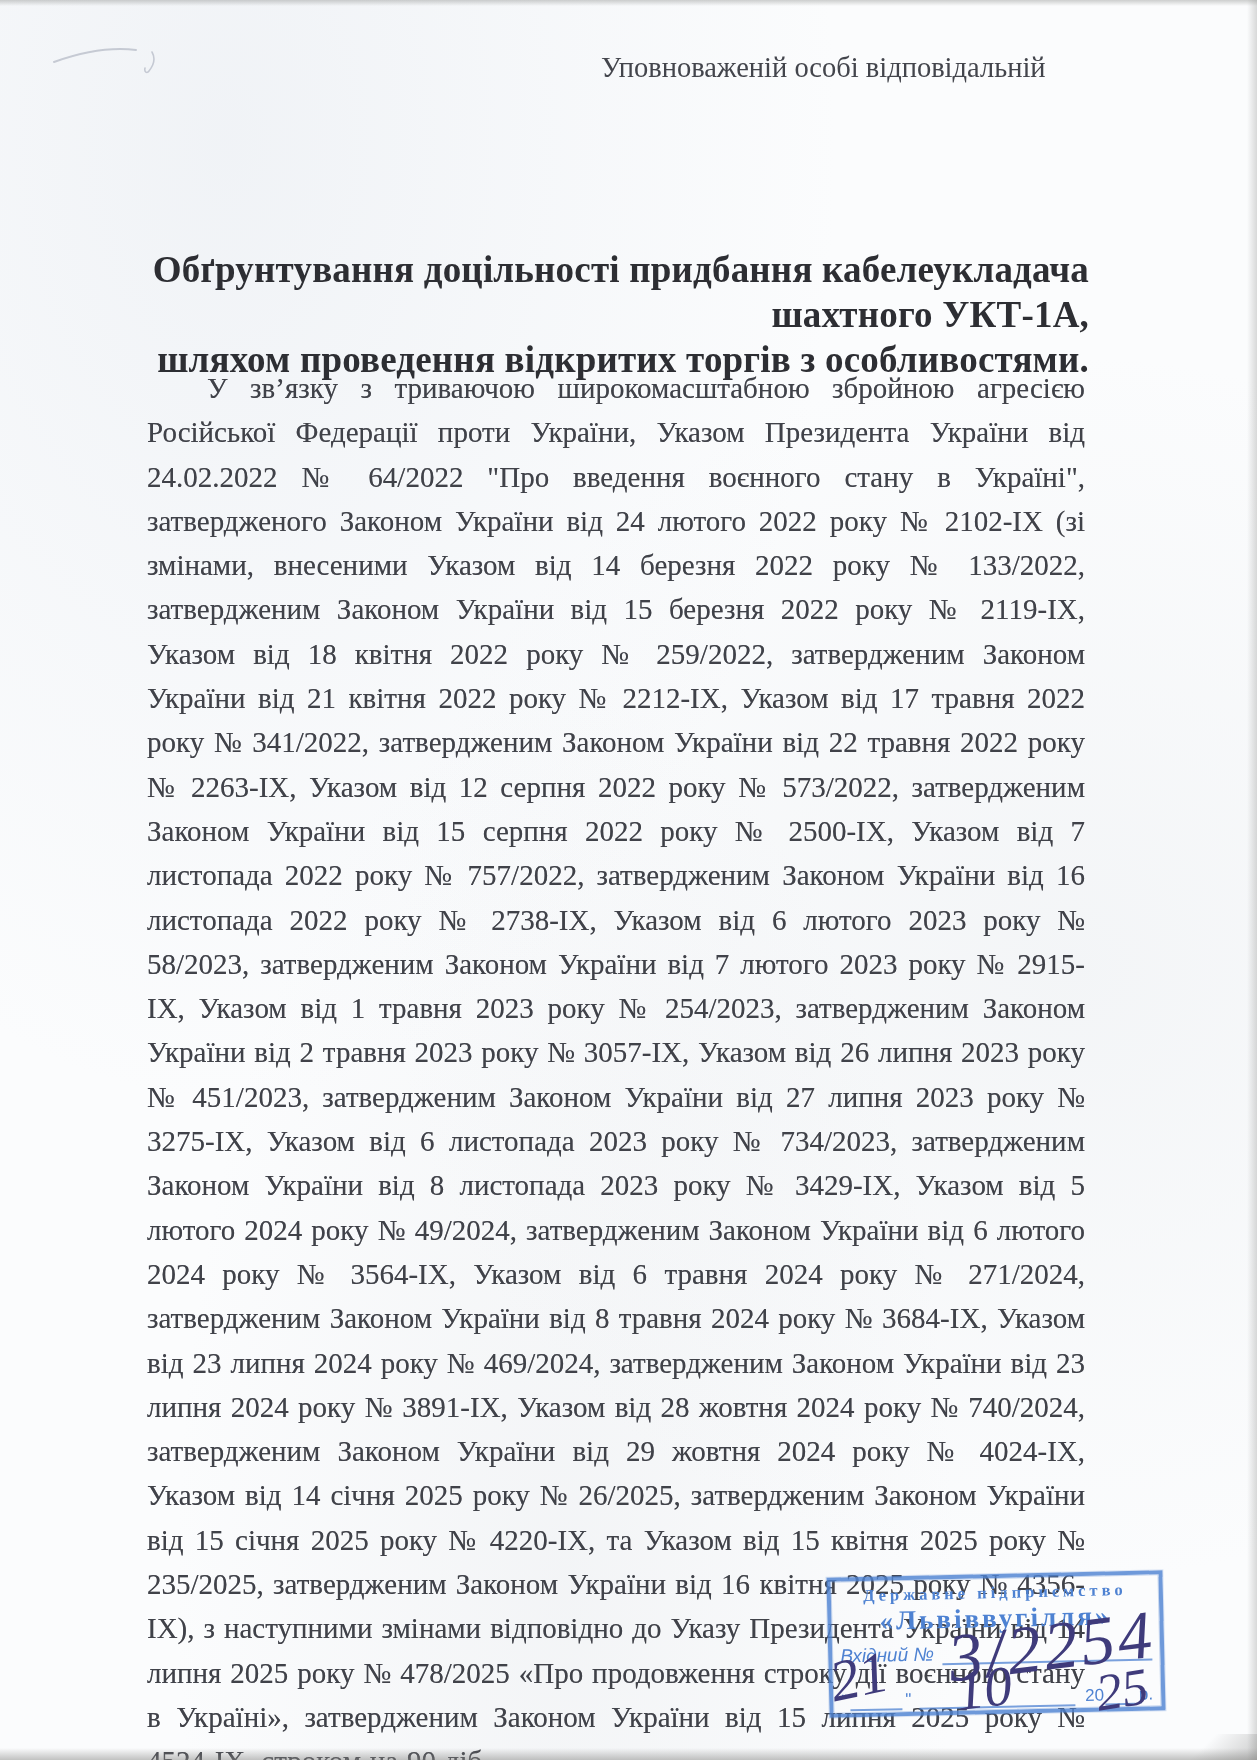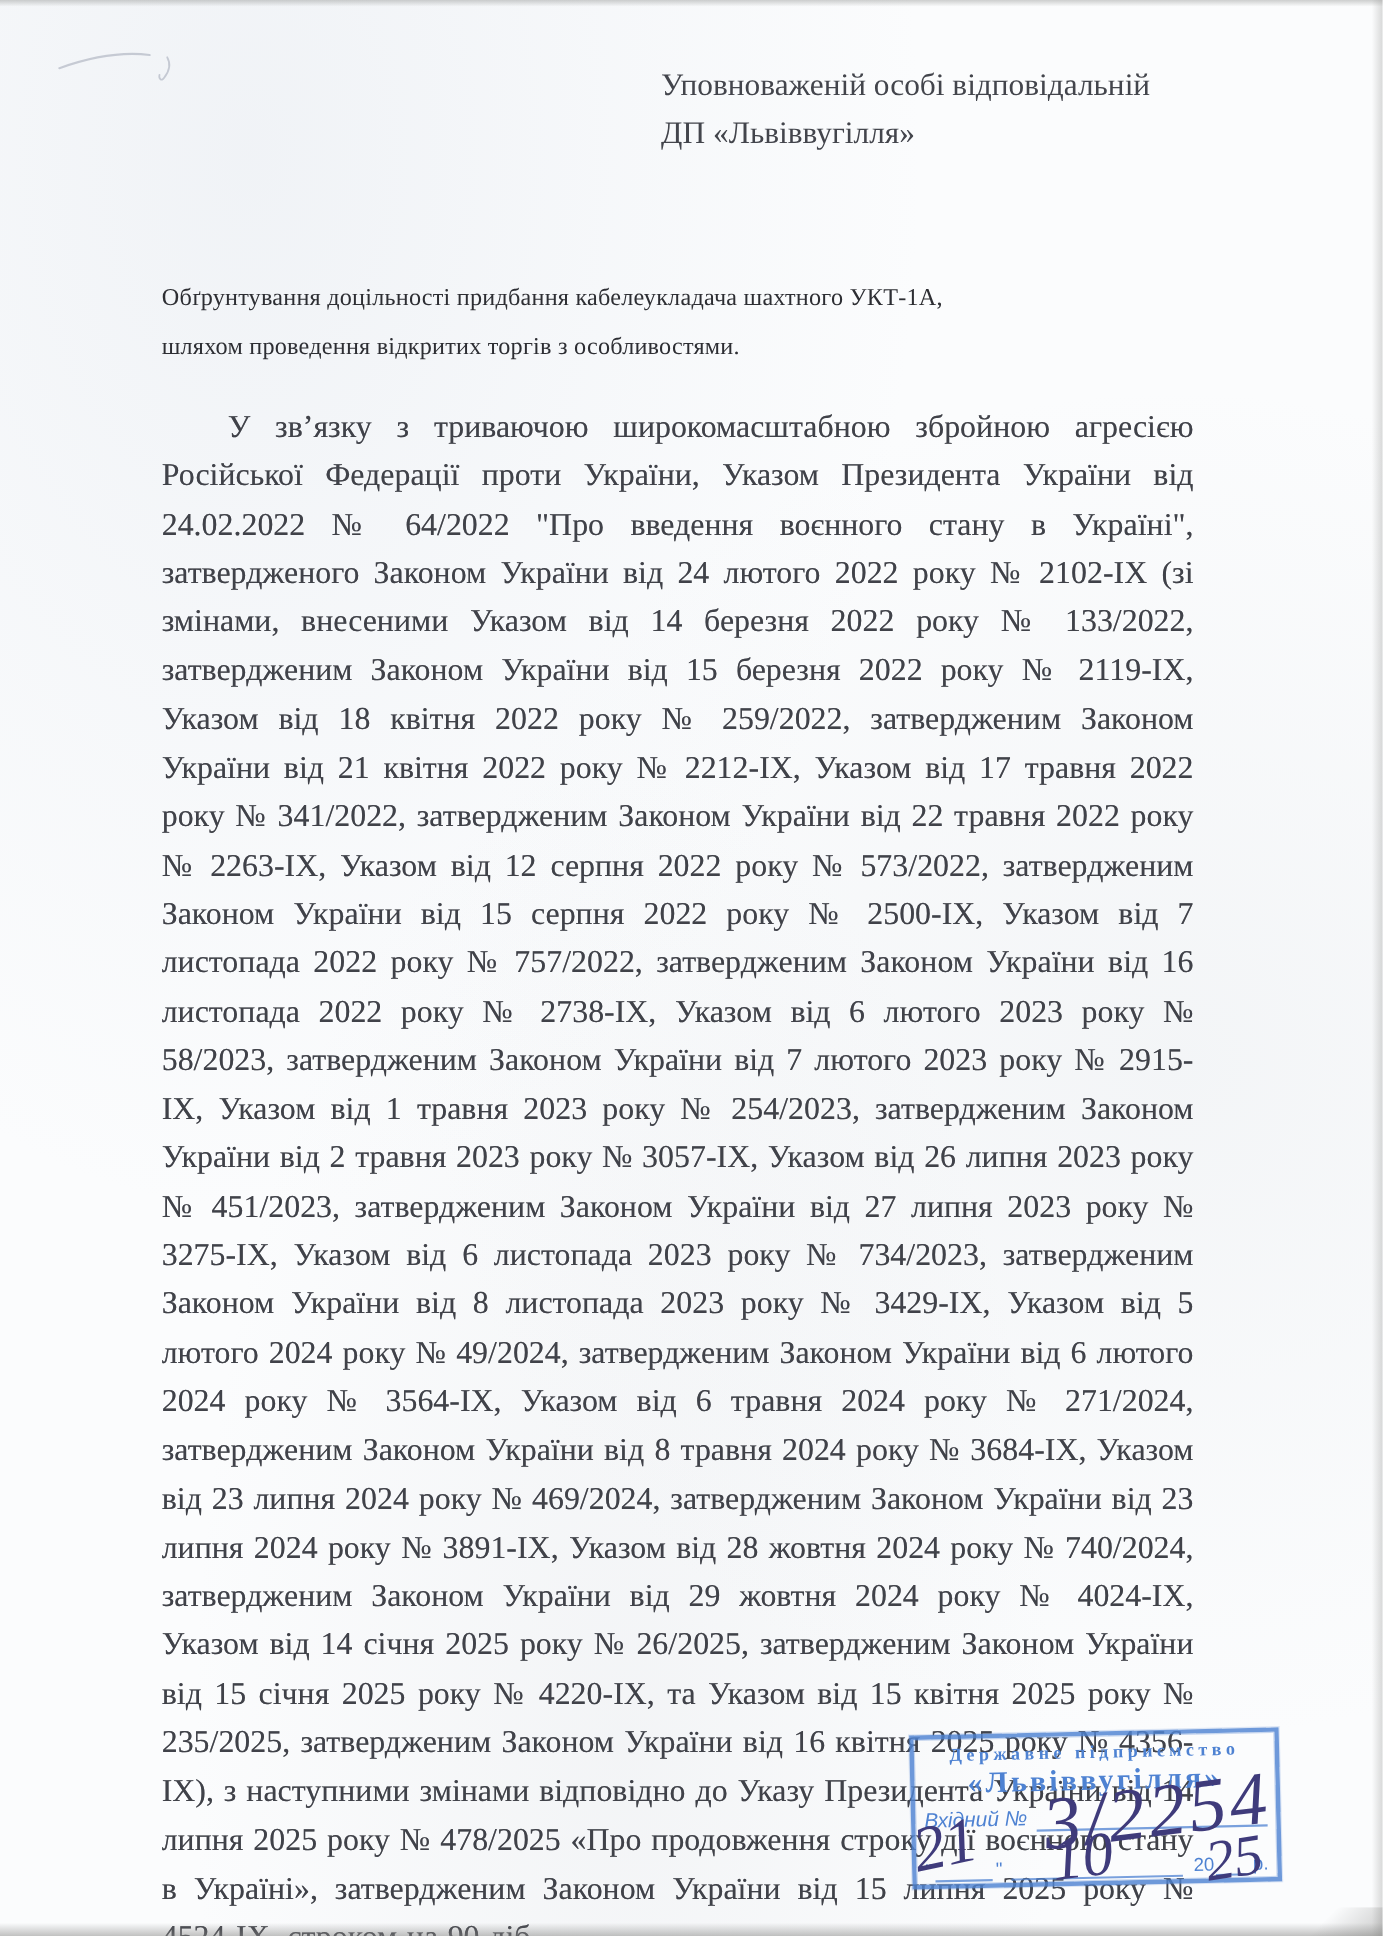--- a/index.html
+++ b/index.html
@@ -20,26 +20,26 @@
   .edge-right{position:absolute;top:0;right:0;width:10px;height:100%;
     background:linear-gradient(270deg, rgba(158,158,156,0.38), rgba(158,158,156,0));}
   .edge-bottom{position:absolute;bottom:0;left:0;right:0;height:12px;
     background:linear-gradient(0deg, rgba(135,135,133,0.5), rgba(135,135,133,0));}
   .edge-corner{position:absolute;right:0;bottom:0;width:70px;height:26px;
     background:linear-gradient(315deg, rgba(130,130,128,0.4), rgba(130,130,128,0) 70%);}
 
   .pen-mark{position:absolute;left:40px;top:22px;opacity:0.5;}
 
   
-  .recipient{position:absolute;left:601px;top:56px;font-size:28.5px;line-height:44px;color:#43454c;}
+  .recipient{position:absolute;left:601px;top:46px;font-size:28.5px;line-height:44px;color:#43454c;}
   .recipient-name{margin-top:8px;}
 
   
-  .doc-title{position:absolute;left:147px;top:247px;width:942px;text-align:left;
-    font-weight:normal;font-size:22px;line-height:45px;color:#2d2e33;letter-spacing:0.2px;}
+  .doc-title{position:absolute;left:147px;top:247px;width:942px;text-align:right;
+    font-weight:bold;font-size:37px;line-height:45px;color:#2d2e33;letter-spacing:0.2px;}
 
   
   .body-par{position:absolute;left:147px;top:366px;width:938px;margin:0;
     font-size:29px;line-height:44.3px;text-align:justify;text-indent:60px;
     color:#404249;word-spacing:1.5px;
     text-shadow:0 0 0.5px rgba(64,66,73,0.55);}
 
   
   .stamp{position:absolute;left:828px;top:1574px;width:336px;height:140px;
     border:4px solid rgba(78,130,210,0.82);
@@ -70,21 +70,20 @@
 
 <div class="page">
 
   <svg class="pen-mark" width="210" height="70" viewBox="0 0 210 70">
     <path d="M14,40 C42,30 72,25 96,28" stroke="#9aa0b0" stroke-width="2" fill="none" stroke-linecap="round"></path>
     <path d="M112,30 c4,7 1,14 -3,19 c-2,3 -5,1 -4,-3" stroke="#9aa0b0" stroke-width="1.6" fill="none" stroke-linecap="round"></path>
   </svg>
 
   <div class="recipient">
     <div>Уповноваженій особі відповідальній</div>
-    <div>ДП «Львіввугілля»</div>
   </div>
 
   <div class="doc-title">
     <div>Обґрунтування доцільності придбання кабелеукладача шахтного УКТ-1А,</div>
     <div>шляхом проведення відкритих торгів з особливостями.</div>
   </div>
 
   <p class="body-par">У зв’язку з триваючою широкомасштабною збройною агресією Російської Федерації проти України, Указом Президента України від 24.02.2022 № 64/2022 "Про введення воєнного стану в Україні", затвердженого Законом України від 24 лютого 2022 року № 2102-IX (зі змінами, внесеними Указом від 14 березня 2022 року № 133/2022, затвердженим Законом України від 15 березня 2022 року № 2119-IX, Указом від 18 квітня 2022 року № 259/2022, затвердженим Законом України від 21 квітня 2022 року № 2212-IX, Указом від 17 травня 2022 року № 341/2022, затвердженим Законом України від 22 травня 2022 року № 2263-IX, Указом від 12 серпня 2022 року № 573/2022, затвердженим Законом України від 15 серпня 2022 року № 2500-IX, Указом від 7 листопада 2022 року № 757/2022, затвердженим Законом України від 16 листопада 2022 року № 2738-IX, Указом від 6 лютого 2023 року № 58/2023, затвердженим Законом України від 7 лютого 2023 року № 2915-IX, Указом від 1 травня 2023 року № 254/2023, затвердженим Законом України від 2 травня 2023 року № 3057-IX, Указом від 26 липня 2023 року № 451/2023, затвердженим Законом України від 27 липня 2023 року № 3275-IX, Указом від 6 листопада 2023 року № 734/2023, затвердженим Законом України від 8 листопада 2023 року № 3429-IX, Указом від 5 лютого 2024 року № 49/2024, затвердженим Законом України від 6 лютого 2024 року № 3564-IX, Указом від 6 травня 2024 року № 271/2024, затвердженим Законом України від 8 травня 2024 року № 3684-IX, Указом від 23 липня 2024 року № 469/2024, затвердженим Законом України від 23 липня 2024 року № 3891-IX, Указом від 28 жовтня 2024 року № 740/2024, затвердженим Законом України від 29 жовтня 2024 року № 4024-IX, Указом від 14 січня 2025 року № 26/2025, затвердженим Законом України від 15 січня 2025 року № 4220-IX, та Указом від 15 квітня 2025 року № 235/2025, затвердженим Законом України від 16 квітня 2025 року № 4356-IX), з наступними змінами відповідно до Указу Президента України від 14 липня 2025 року № 478/2025 «Про продовження строку дії воєнного стану в Україні», затвердженим Законом України від 15 липня 2025 року № 4524-IX, строком на 90 діб.</p>
 
   <div class="stamp">

